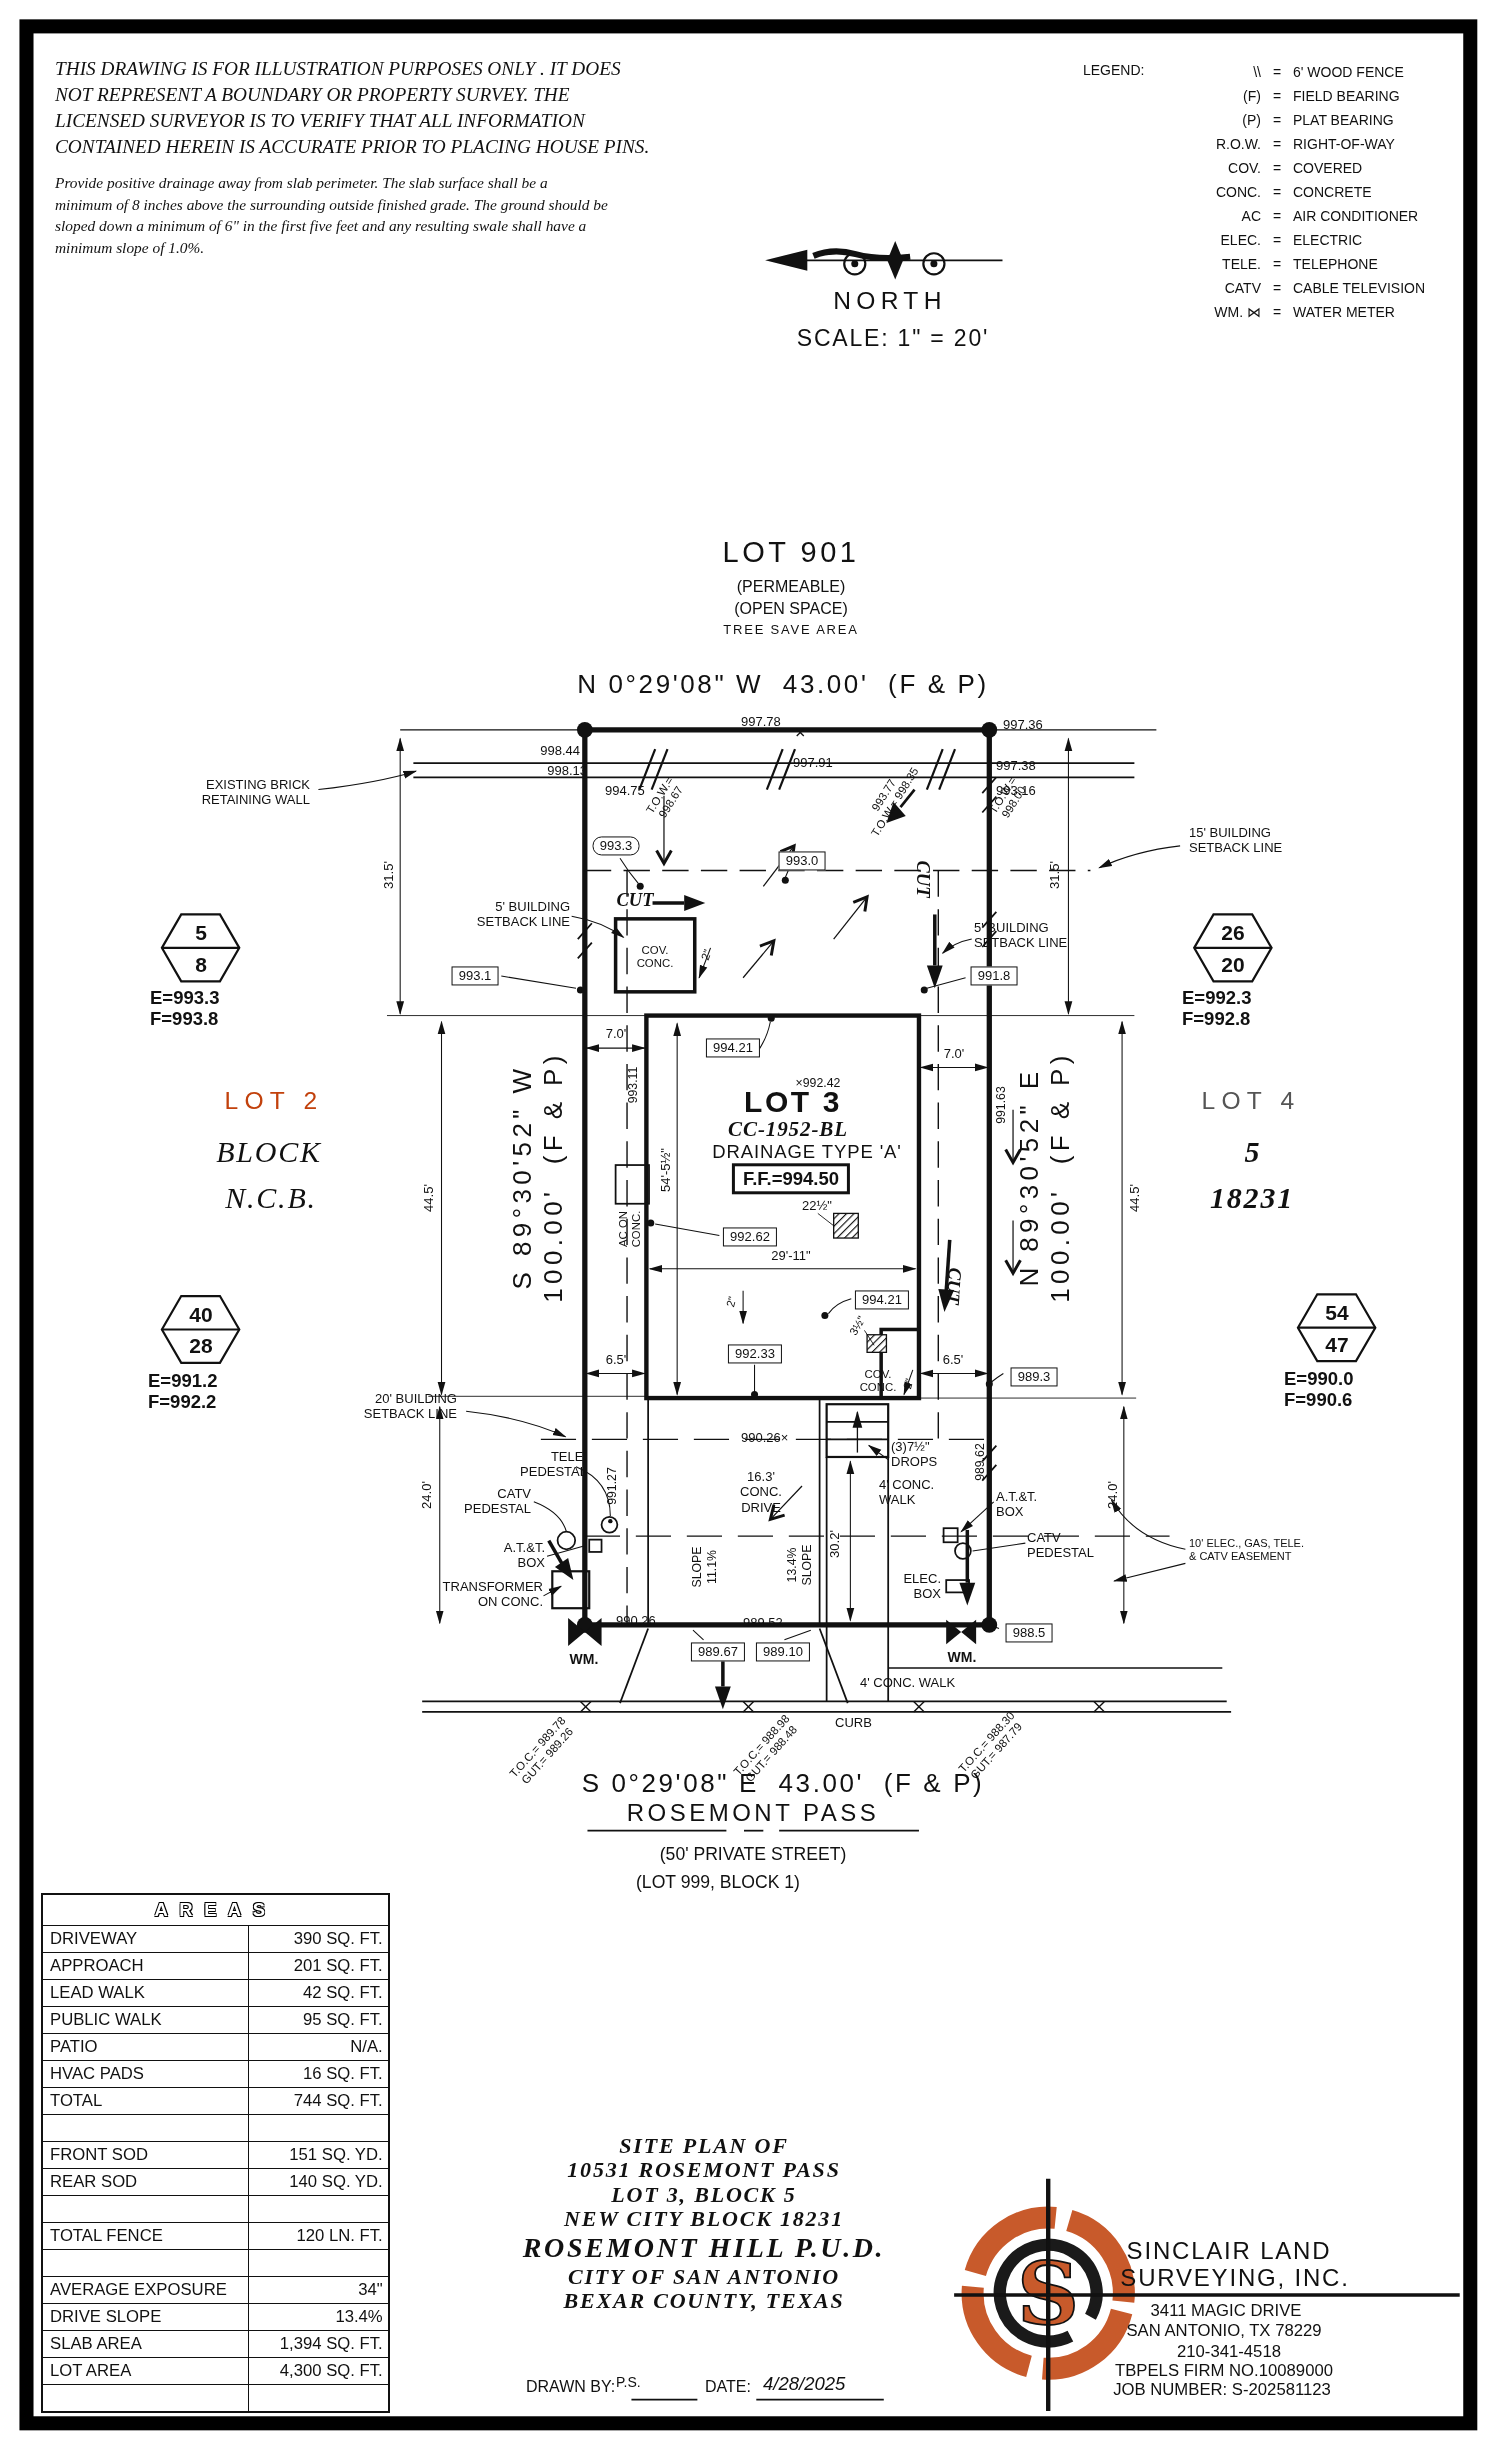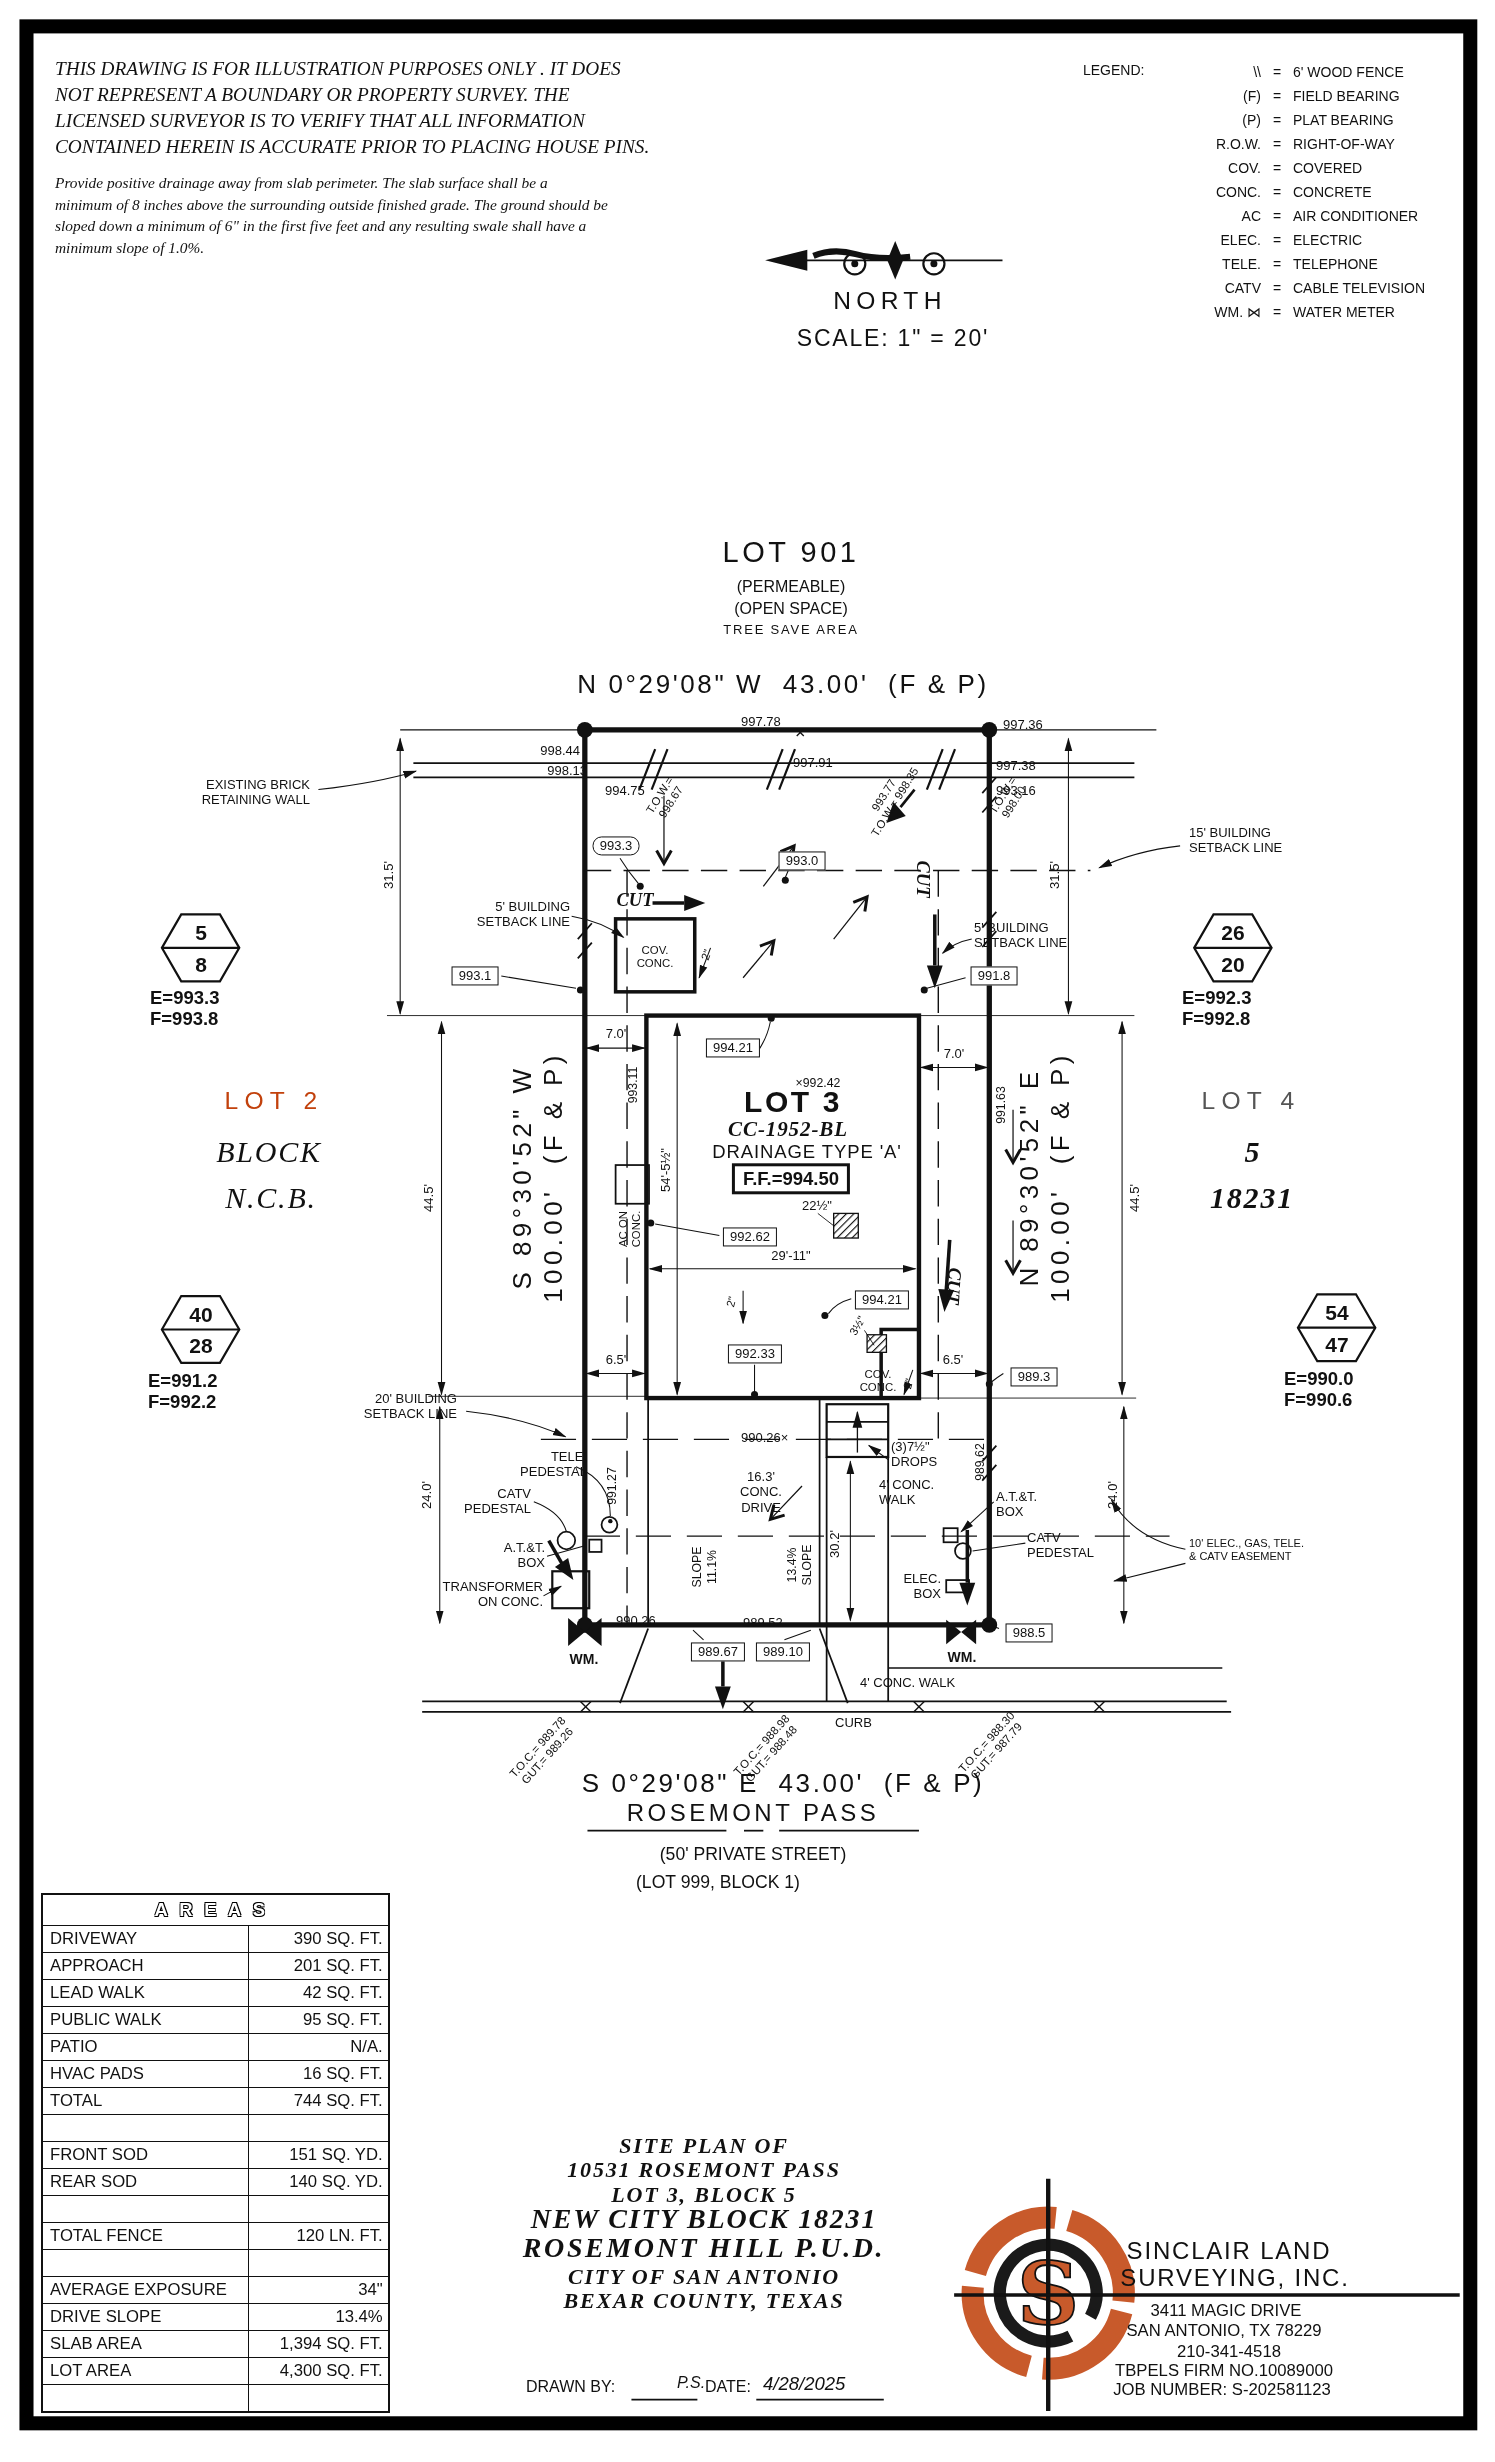--- a/index.html
+++ b/index.html
@@ -584,32 +584,32 @@
       </div>
   <div class="a-row">
         <span class="a-l"></span>
         <span class="a-v"></span>
       </div>
 </div>
 
 <div class="lbl cc ser bold" style="left:704px;top:2146px;font-size:22px;letter-spacing:1.8px;">SITE PLAN OF</div>
 <div class="lbl cc ser bold" style="left:704px;top:2170px;font-size:22px;letter-spacing:1.8px;">10531 ROSEMONT PASS</div>
 <div class="lbl cc ser bold" style="left:704px;top:2195px;font-size:22px;letter-spacing:1.8px;">LOT 3, BLOCK 5</div>
-<div class="lbl cc ser bold" style="left:704px;top:2219px;font-size:28px;letter-spacing:1.8px;">NEW CITY BLOCK 18231</div>
+<div class="lbl cc ser bold" style="left:704px;top:2219px;font-size:22px;letter-spacing:1.8px;">NEW CITY BLOCK 18231</div>
 <div class="lbl cc ser bold" style="left:704px;top:2248px;font-size:28px;letter-spacing:2.6px;">ROSEMONT HILL P.U.D.</div>
 <div class="lbl cc ser bold" style="left:704px;top:2277px;font-size:22px;letter-spacing:1.8px;">CITY OF SAN ANTONIO</div>
 <div class="lbl cc ser bold" style="left:704px;top:2301px;font-size:22px;letter-spacing:1.8px;">BEXAR COUNTY, TEXAS</div>
 
 <div class="lbl cc" style="left:1229px;top:2251px;font-size:24px;letter-spacing:1.8px;">SINCLAIR LAND</div>
 <div class="lbl cc" style="left:1235px;top:2278px;font-size:24px;letter-spacing:1.8px;">SURVEYING, INC.</div>
 <div class="lbl cc" style="left:1226px;top:2311px;font-size:16.7px;">3411 MAGIC DRIVE</div>
 <div class="lbl cc" style="left:1224px;top:2331px;font-size:16.7px;">SAN ANTONIO, TX 78229</div>
 <div class="lbl cc" style="left:1229px;top:2352px;font-size:16.7px;">210-341-4518</div>
 <div class="lbl cc" style="left:1224px;top:2371px;font-size:16.7px;">TBPELS FIRM NO.10089000</div>
 <div class="lbl cc" style="left:1222px;top:2390px;font-size:16.7px;">JOB NUMBER: S-202581123</div>
 
 <div class="lbl" style="left:526px;top:2378px;font-size:16px;">DRAWN BY:</div>
-<div class="lbl" style="left:677px;top:2374px;font-size:16px;font-style:italic;">P.S.</div>
+<div class="lbl" style="left:616px;top:2374px;font-size:14px;">P.S.</div>
 <div class="lbl" style="left:705px;top:2378px;font-size:16px;">DATE:</div>
 <div class="lbl" style="left:763px;top:2373px;font-size:18.5px;font-style:italic;">4/28/2025</div>
 
 </div>
 
 
 </body></html>

